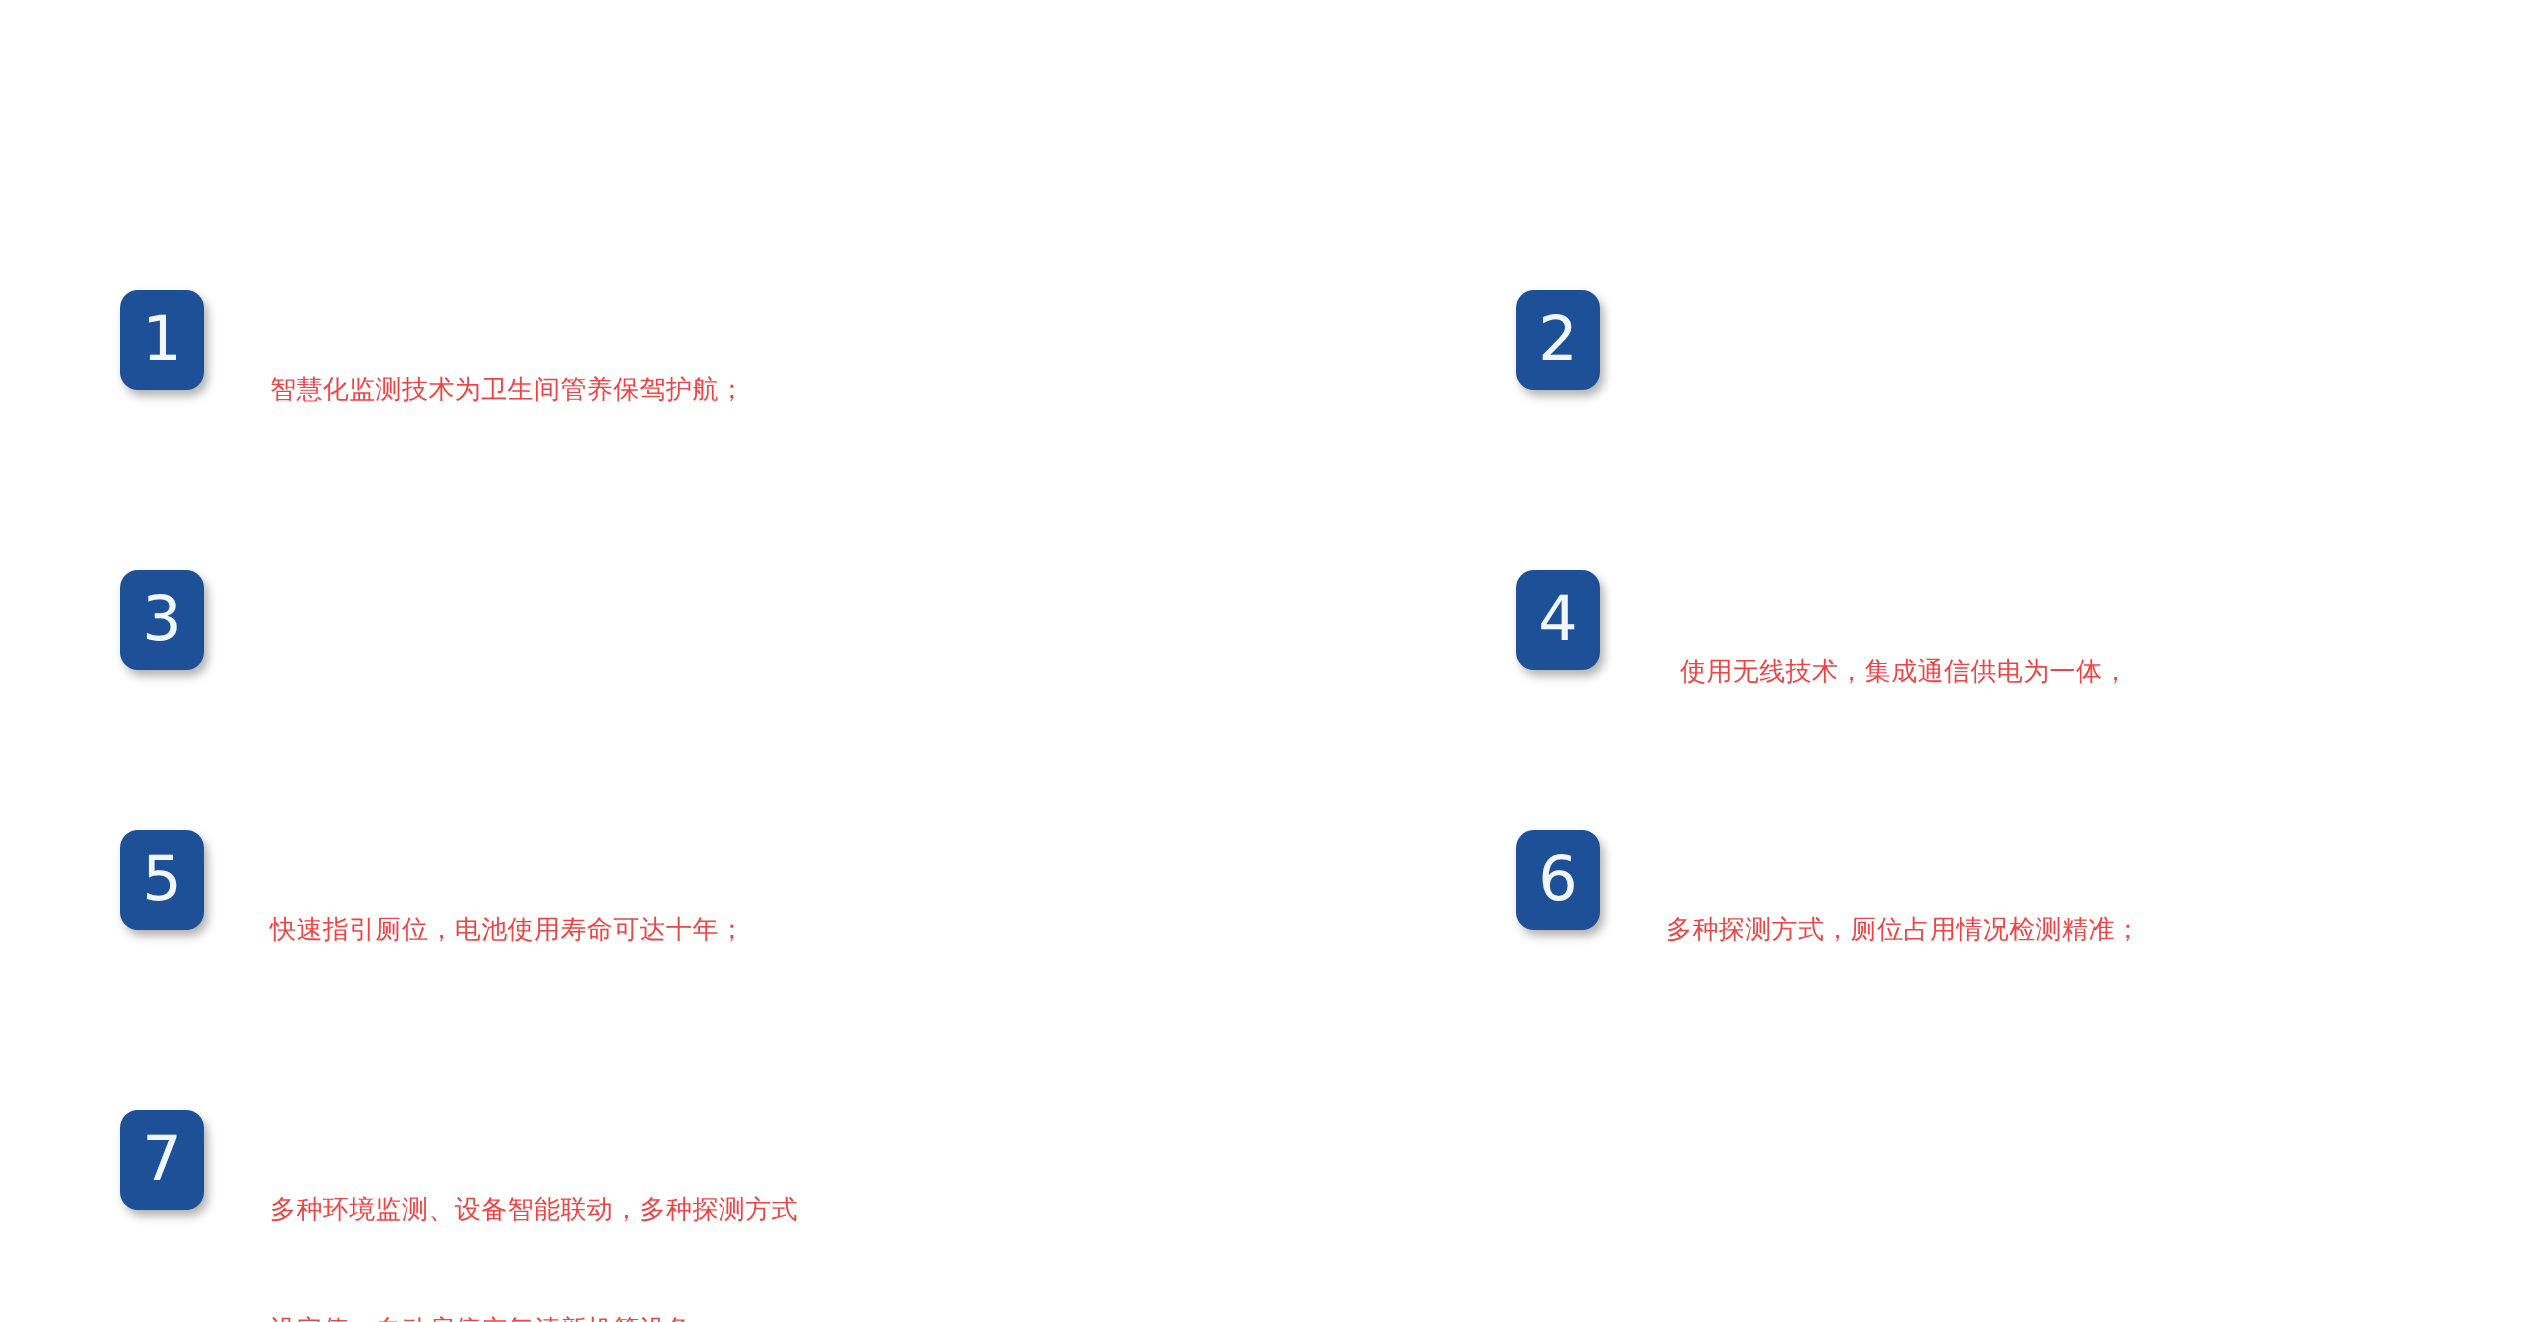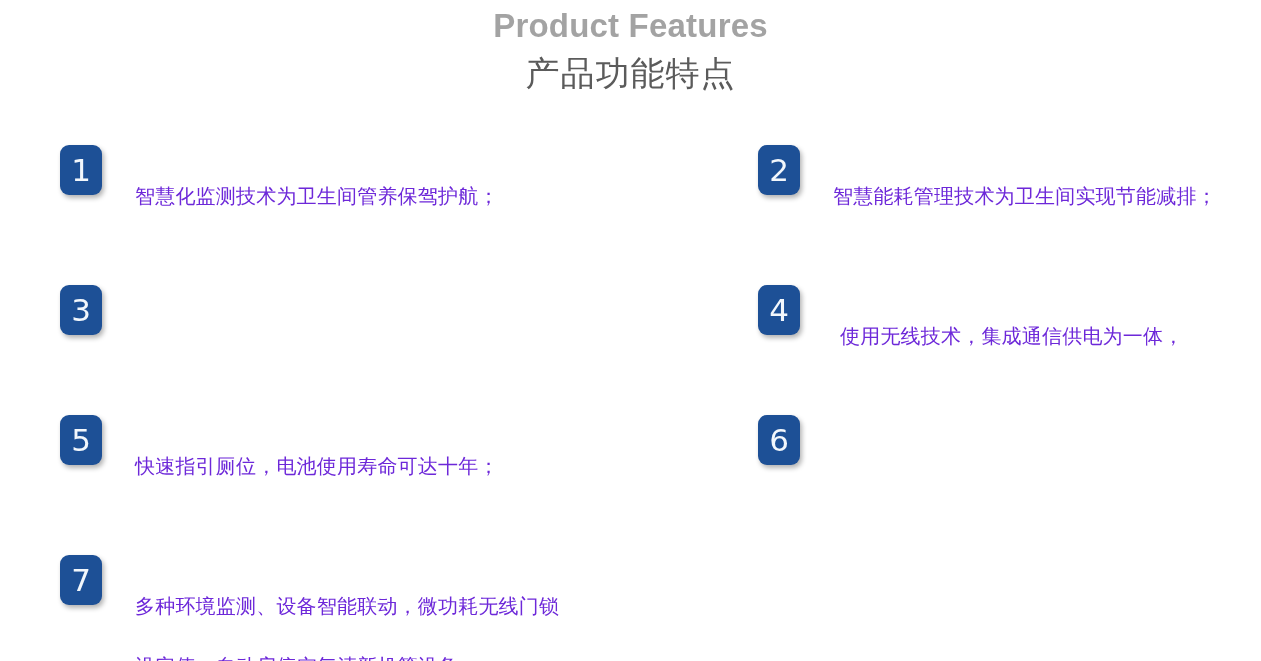--- a/index.html
+++ b/index.html
@@ -88,61 +88,54 @@
     font-weight: normal;
     line-height: 50px;
     text-align: center;
     font-family: "DejaVu Sans", "Liberation Sans", sans-serif;
     user-select: none;
   }
 
   .feature-text {
     margin-left: 33px;
     padding-top: 6px;
-    font-size: 20px;
+    font-size: 13px;
     line-height: 30px;
-    color: #6d28d9;
+    color: #ef4444;
     font-family: "DejaVu Sans", "Liberation Sans", sans-serif;
     white-space: pre-line;
     letter-spacing: 0.2px;
   }
 
   .feature-text.indent {
     margin-left: 40px;
     font-family: Liberation Serif, serif;
   }
 
   .feature-text .line {
     display: block;
   }
 </style>
 </head>
 <body>
 
 <div class="slide">
 
-  <div class="title-block">
-    <span class="title-en">Product Features</span>
-    <span class="title-cn">产品功能特点</span>
-  </div>
 
   <div class="features">
 
     <div class="feature-item col-left row-1">
       <div class="badge">1</div>
       <div class="feature-text">
         <span class="line">智慧化监测技术为卫生间管养保驾护航；</span>
       </div>
     </div>
 
     <div class="feature-item col-right row-1">
       <div class="badge">2</div>
-      <div class="feature-text">
-        <span class="line">智慧能耗管理技术为卫生间实现节能减排；</span>
-      </div>
     </div>
 
     <div class="feature-item col-left row-2">
       <div class="badge">3</div>
     </div>
 
     <div class="feature-item col-right row-2">
       <div class="badge">4</div>
       <div class="feature-text indent">
         <span class="line">使用无线技术，集成通信供电为一体，</span>
@@ -151,24 +144,27 @@
 
     <div class="feature-item col-left row-3">
       <div class="badge">5</div>
       <div class="feature-text">
         <span class="line">快速指引厕位，电池使用寿命可达十年；</span>
       </div>
     </div>
 
     <div class="feature-item col-right row-3">
       <div class="badge">6</div>
+      <div class="feature-text">
+        <span class="line">多种探测方式，厕位占用情况检测精准；</span>
+      </div>
     </div>
 
     <div class="feature-item col-left row-4">
       <div class="badge">7</div>
       <div class="feature-text">
-        <span class="line">多种环境监测、设备智能联动，微功耗无线门锁</span>
+        <span class="line">多种环境监测、设备智能联动，多种探测方式</span>
         <span class="line">设定值，自动启停空气清新机等设备。</span>
       </div>
     </div>
 
   </div>
 </div>
 
 </body></html>

